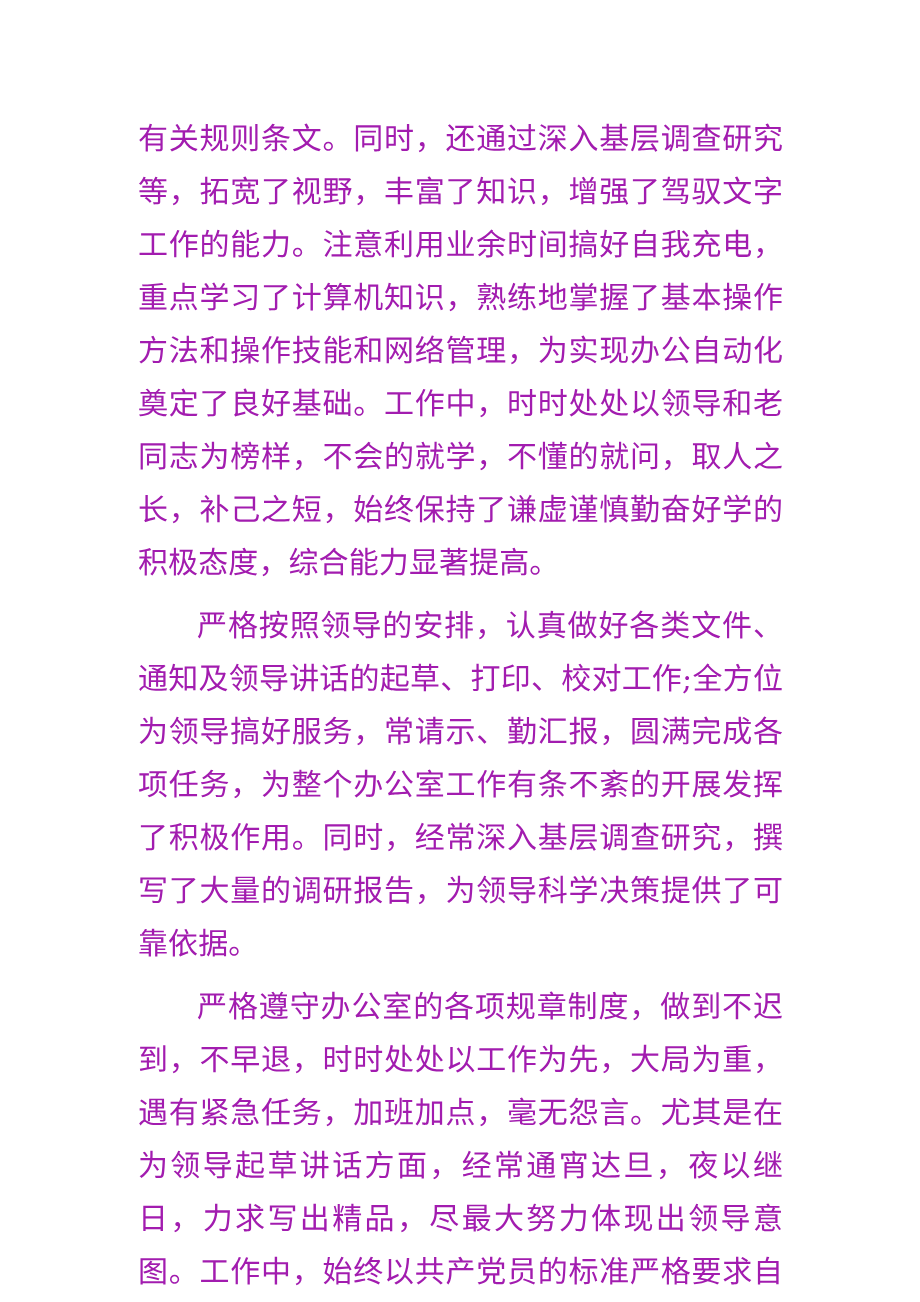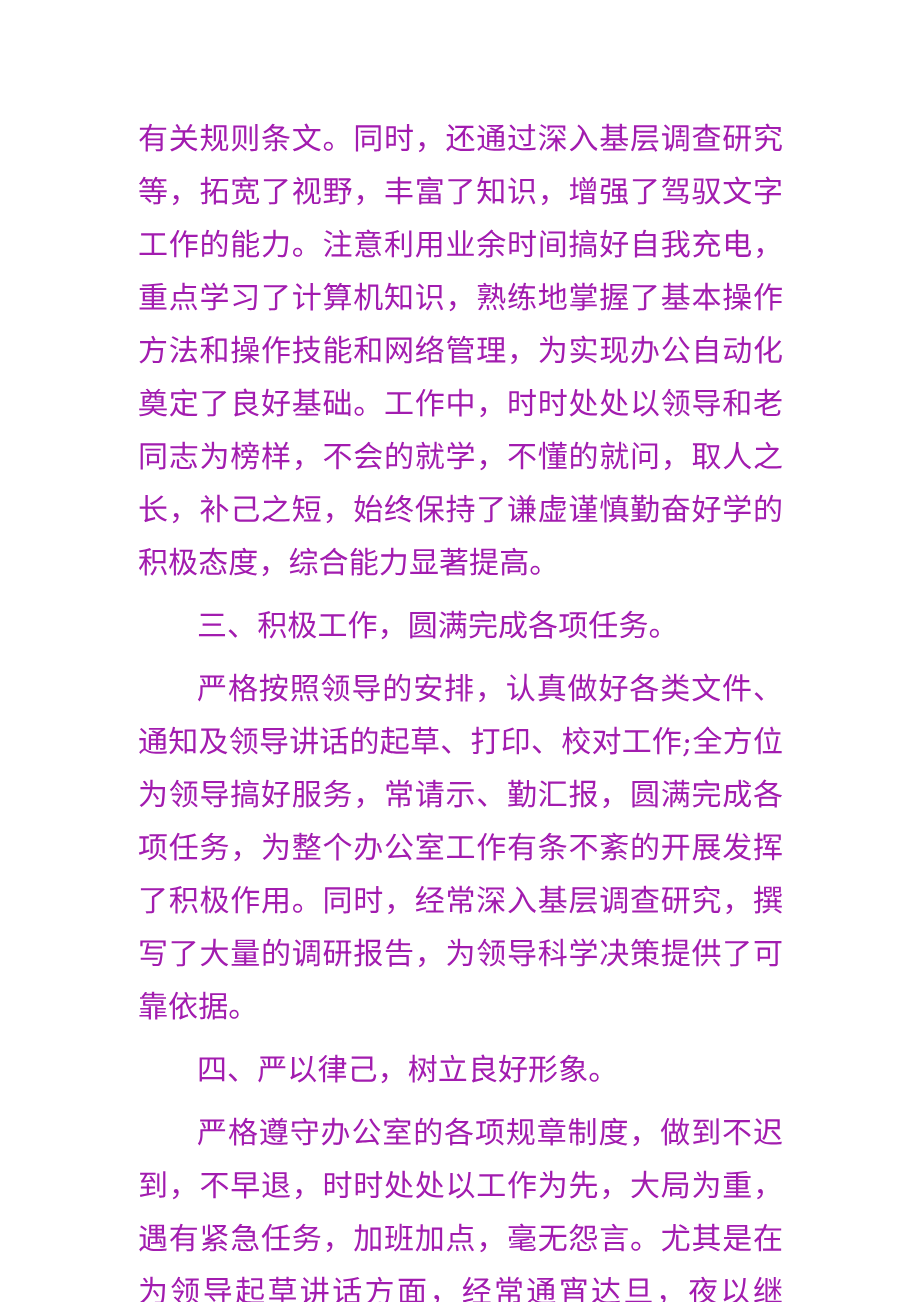--- a/index.html
+++ b/index.html
@@ -52,22 +52,20 @@
   }
 </style>
 </head>
 <body>
 
 <div class="page">
   <div class="doc-body">
 
     <p class="para">有关规则条文。同时，还通过深入基层调查研究等，拓宽了视野，丰富了知识，增强了驾驭文字工作的能力。注意利用业余时间搞好自我充电，重点学习了计算机知识，熟练地掌握了基本操作方法和操作技能和网络管理，为实现办公自动化奠定了良好基础。工作中，时时处处以领导和老同志为榜样，不会的就学，不懂的就问，取人之长，补己之短，始终保持了谦虚谨慎勤奋好学的积极态度，综合能力显著提高。</p>
 
-    <p class="para heading">三、积极工作，圆满完成各项任务。</p>
 
     <p class="para indent">严格按照领导的安排，认真做好各类文件、通知及领导讲话的起草、打印、校对工作;全方位为领导搞好服务，常请示、勤汇报，圆满完成各项任务，为整个办公室工作有条不紊的开展发挥了积极作用。同时，经常深入基层调查研究，撰写了大量的调研报告，为领导科学决策提供了可靠依据。</p>
 
-    <p class="para heading">四、严以律己，树立良好形象。</p>
 
     <p class="para indent">严格遵守办公室的各项规章制度，做到不迟到，不早退，时时处处以工作为先，大局为重，遇有紧急任务，加班加点，毫无怨言。尤其是在为领导起草讲话方面，经常通宵达旦，夜以继日，力求写出精品，尽最大努力体现出领导意图。工作中，始终以共产党员的标准严格要求自己，听从领导、服从分配，对于领导和办公室安排的每一份工作，不论大小，都高度重视，总是尽职尽责、认认真真地去完成，从不计较个人得失、打折</p>
 
   </div>
 </div>
 
 </body></html>

